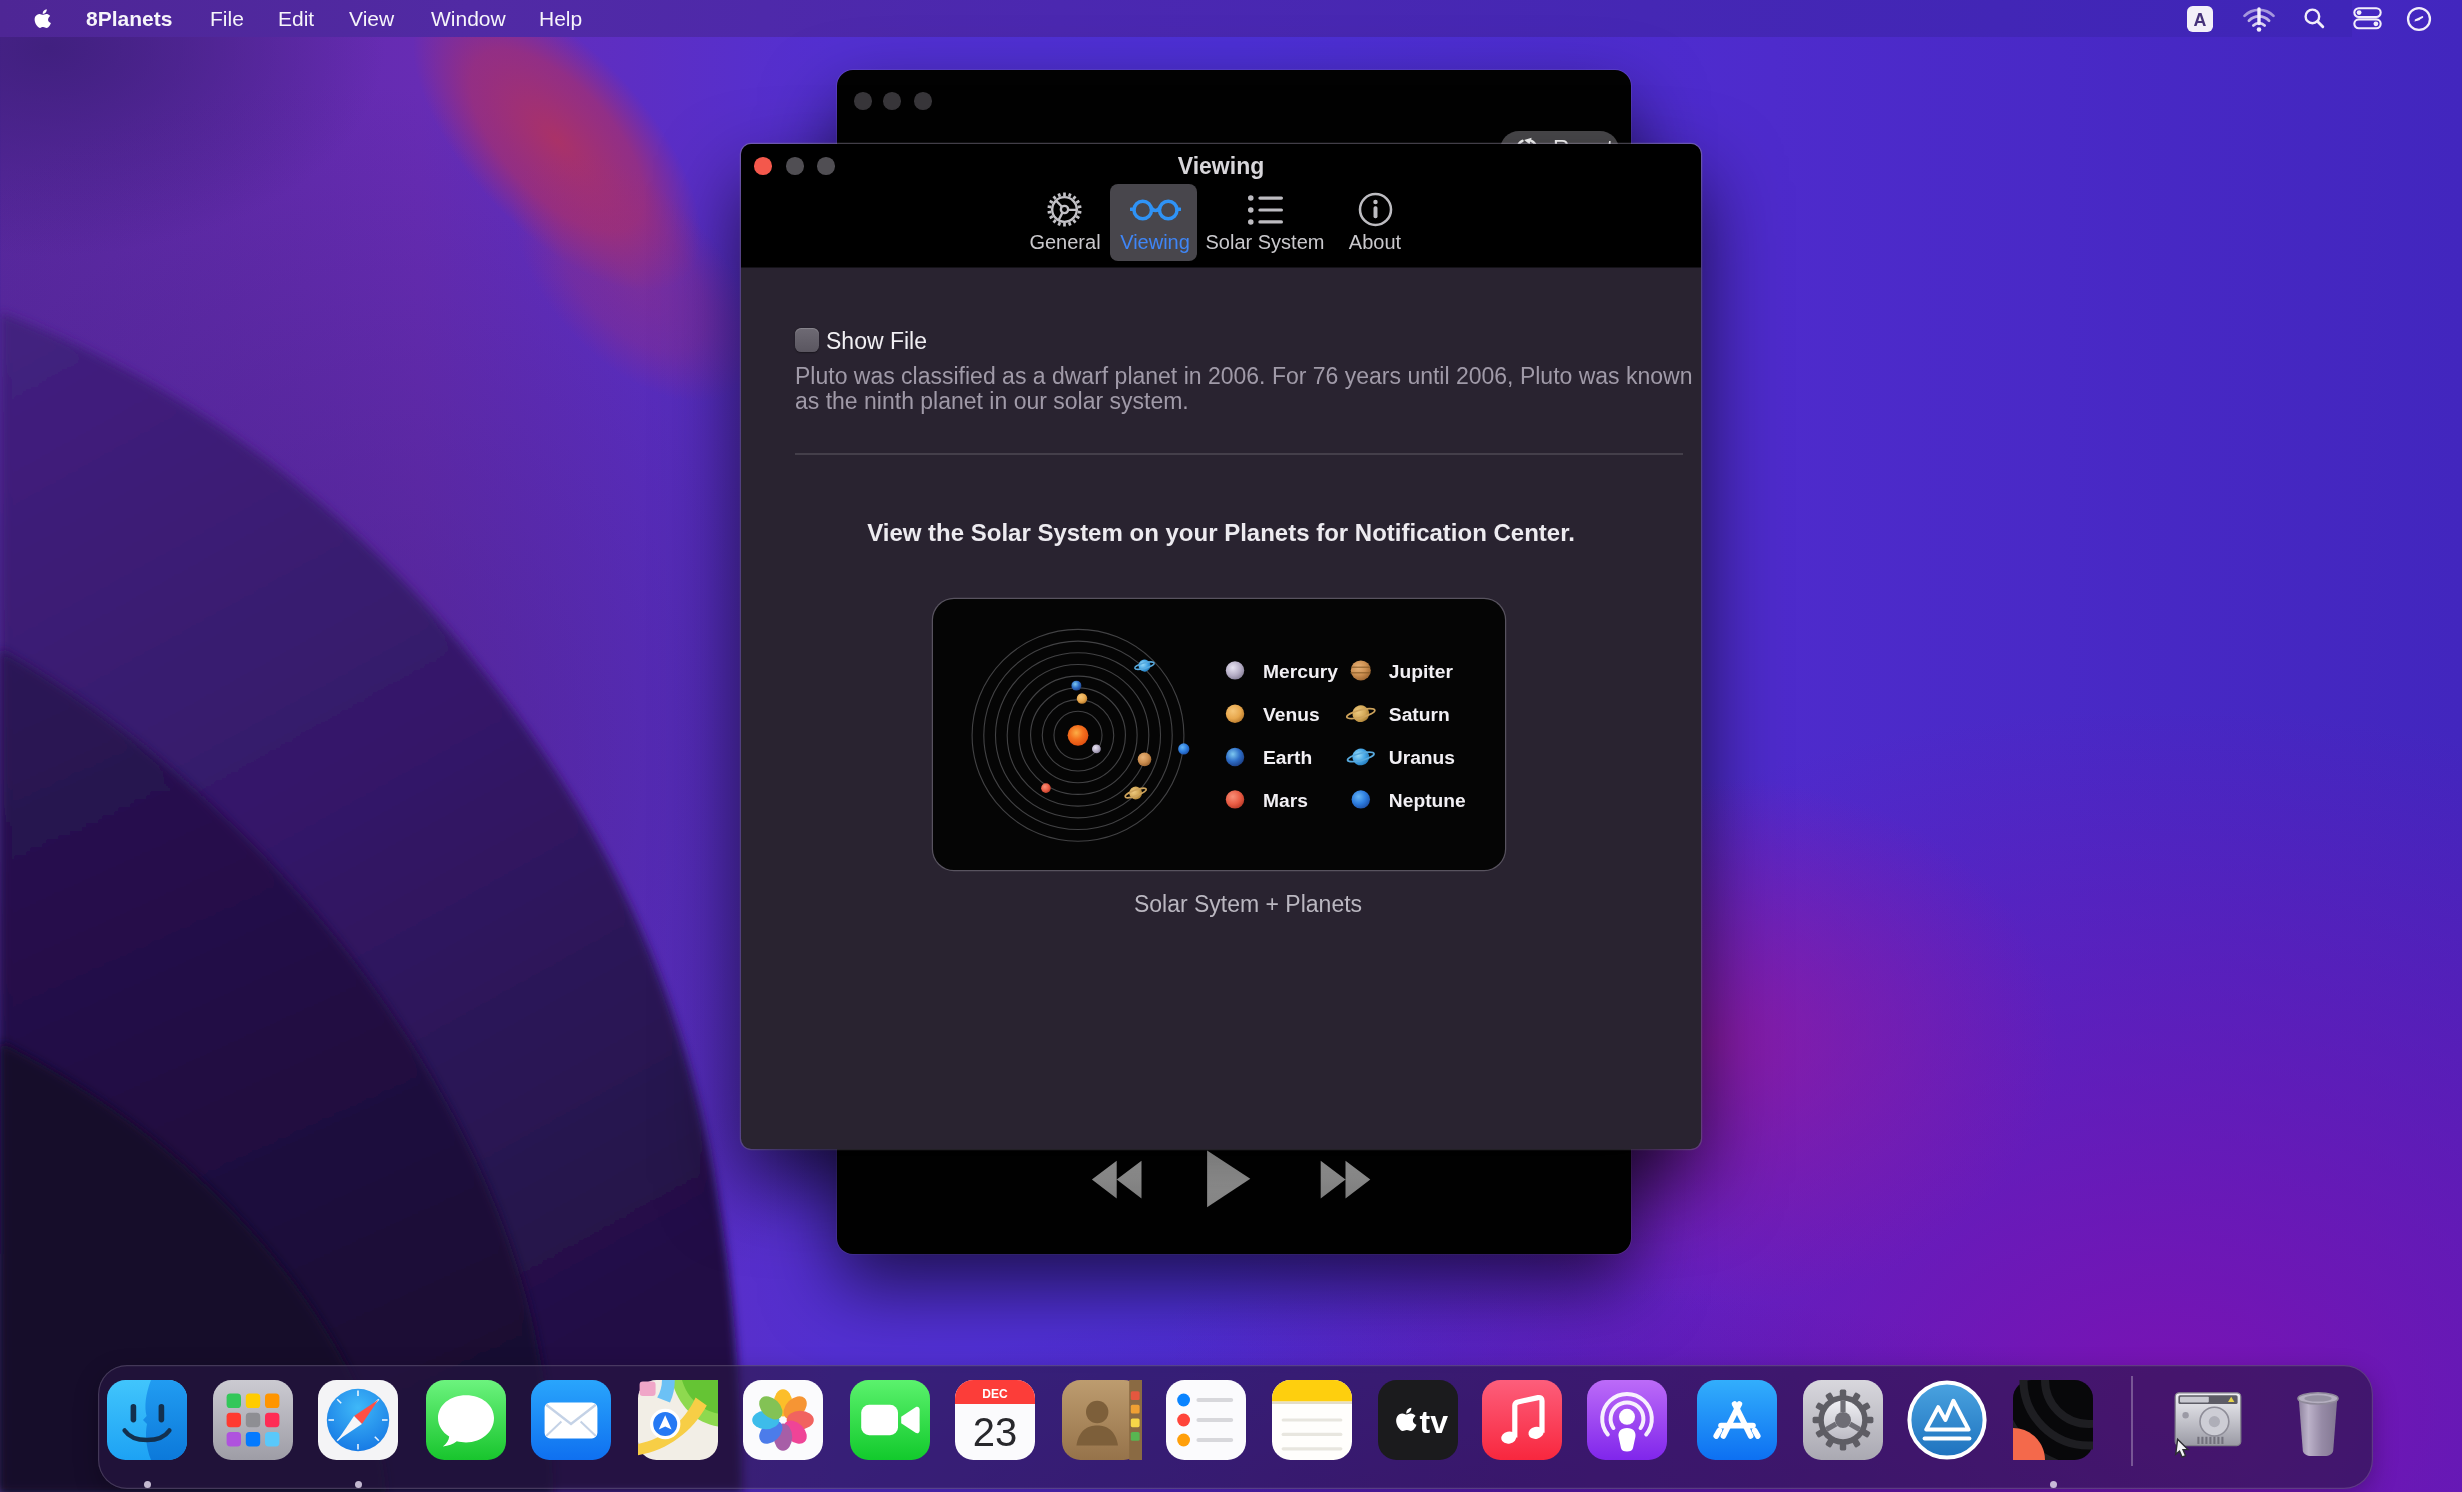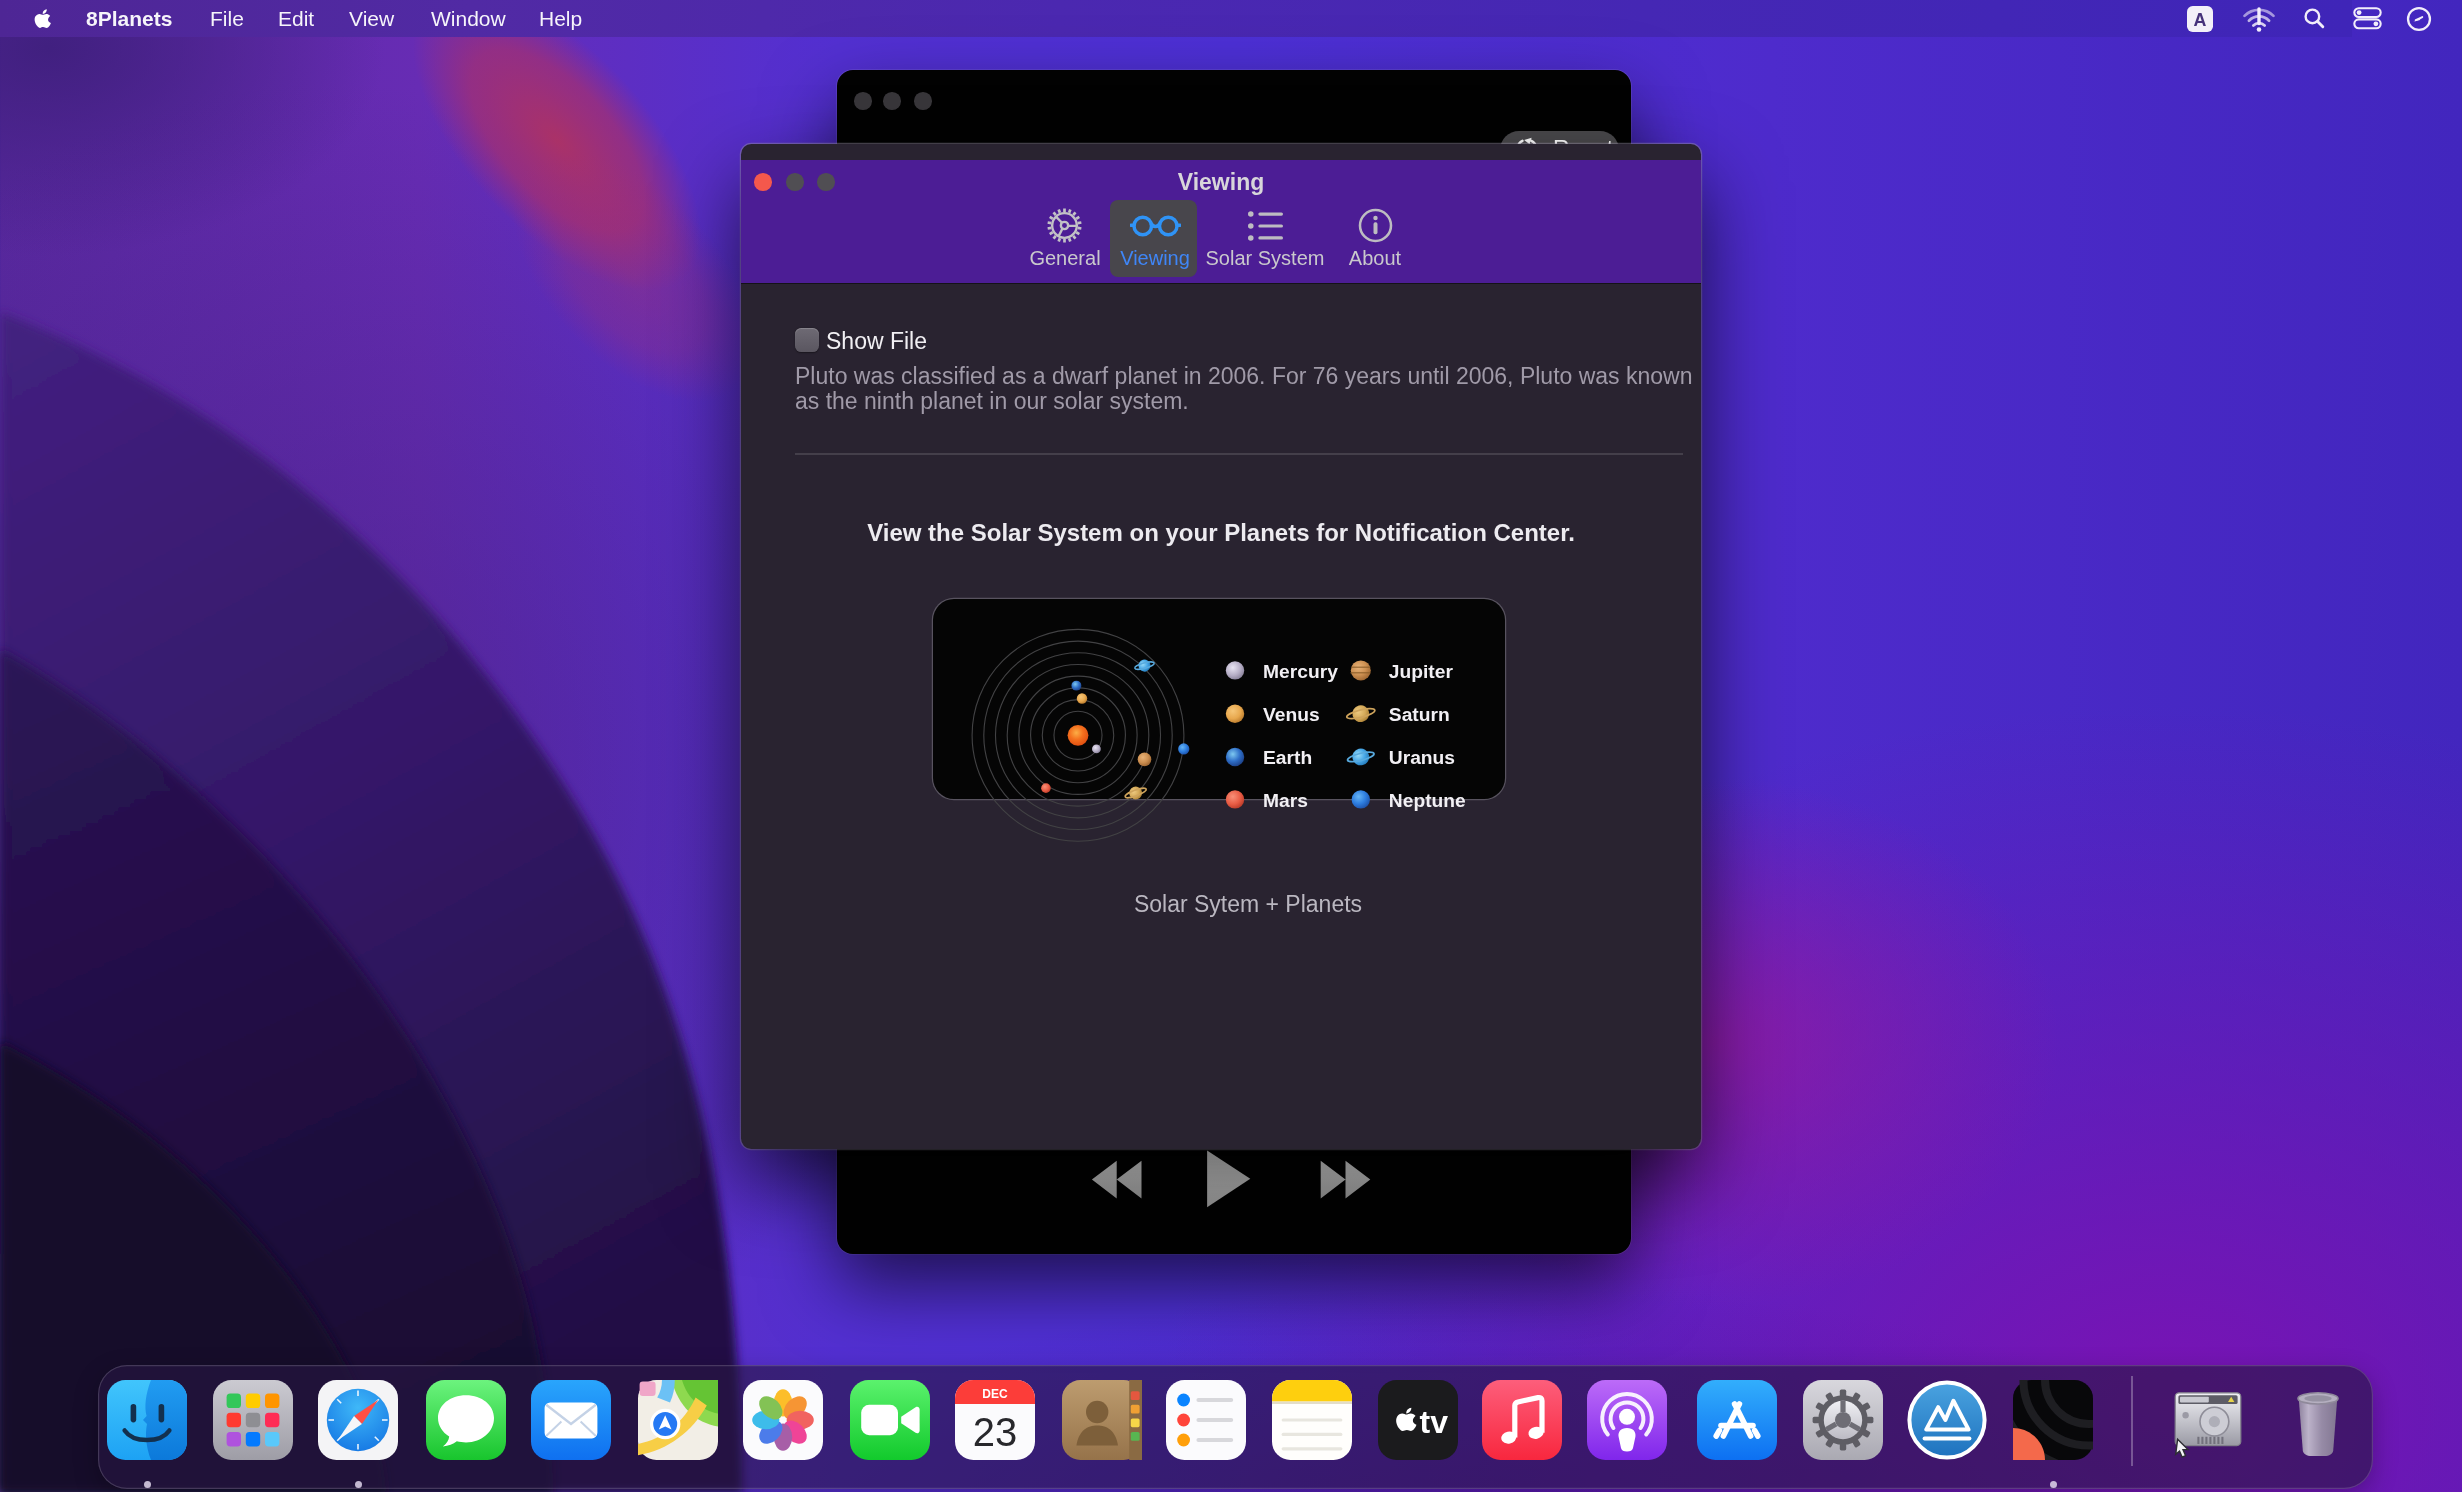--- a/index.html
+++ b/index.html
@@ -20,37 +20,37 @@
     box-shadow:0 32px 72px rgba(0,0,0,0.6), 0 0 0 0.8px rgba(255,255,255,0.12);}
   .bdot { position:absolute; top:22.4px; width:17.6px; height:17.6px; border-radius:50%; background:#38363a; }
   #resetbtn { position:absolute; left:663px; top:13.6px; width:119px; height:38px; border-radius:19px;
     background:#4a494c; color:#fff; font-size:23px;margin-top:47px; }
   #resetbtn span { position:absolute; left:53px; top:5.6px; }
 
   
   #frontwin { position:absolute; left:741px; top:144px; width:960px; height:1005px;
     background:#292330; border-radius:10.4px; overflow:hidden;
     box-shadow:0 36px 80px rgba(0,0,0,0.65), 0 0 0 1.2px rgba(165,155,180,0.45); }
-  #fheader { position:absolute; left:0; top:16px; width:100%; height:124px; background:#4c1d95;
+  #fheader { position:absolute; left:0; top:0; width:100%; height:124px; background:#000000;
     border-bottom:1.6px solid #141218; }
   .tdot { position:absolute; top:13px; width:17.6px; height:17.6px; border-radius:50%; }
   #ftitle { position:absolute; top:8.8px; width:100%; text-align:center; font-weight:bold;
     font-size:23px; color:#d8d6da; }
   .tablabel { position:absolute; top:47px; width:100%; text-align:center; font-size:20px; color:#c9c8cc; }
   #selbg { position:absolute; left:369px; top:40px; width:87px; height:77px; border-radius:8px; background:#48464c; }
 
   
   #checkbox { position:absolute; left:54px; top:184px; width:24px; height:24px; border-radius:6.4px;
     background:linear-gradient(#6e6a74,#5a5660); box-shadow:inset 0 0.8px 0.8px rgba(255,255,255,0.25), 0 0.8px 1.6px rgba(0,0,0,0.4); }
   #showpluto { position:absolute; left:85px; top:184px; font-size:23px; color:#f1eff3; }
   #plutopara { position:absolute; left:54px; top:220px; width:898px; font-size:23px; line-height:25px; color:#a09aa8; }
   #sep { position:absolute; left:54px; top:309px; width:888px; height:1.6px; background:rgba(255,255,255,0.13); }
   #heading { position:absolute; left:0; top:375px; width:100%; text-align:center; font-weight:bold;
     font-size:24px; color:#edebf0; }
-  #widget { position:absolute; left:192px; top:455px; width:572px; height:200px; background:#050505;
+  #widget { position:absolute; left:192px; top:455px; width:572px; height:271px; background:#050505;
     border-radius:21px; box-shadow:0 0 0 1.2px rgba(108,104,116,0.7);text-align:center; }
   #caption { position:absolute; left:0; top:747px; width:100%; text-align:center; font-size:23px; color:#bab7c0;margin-left:27px; }
 
   
   #dock { position:absolute; left:98px; top:1365px; width:2275px; height:124px; border-radius:29px;
     background:rgba(38,22,66,0.62); box-shadow:inset 0 0 0 1.2px rgba(255,255,255,0.16), 0 8px 24px rgba(0,0,0,0.25); }
   .dicon { position:absolute; top:1380px; width:80px; height:80px; }
   .ddot { position:absolute; top:1481px; width:7.2px; height:7.2px; border-radius:50%; background:rgba(225,215,235,0.85); }
   #docksep { position:absolute; left:2131px; top:1376px; width:1.6px; height:90px; background:rgba(255,255,255,0.28); }
 </style>

